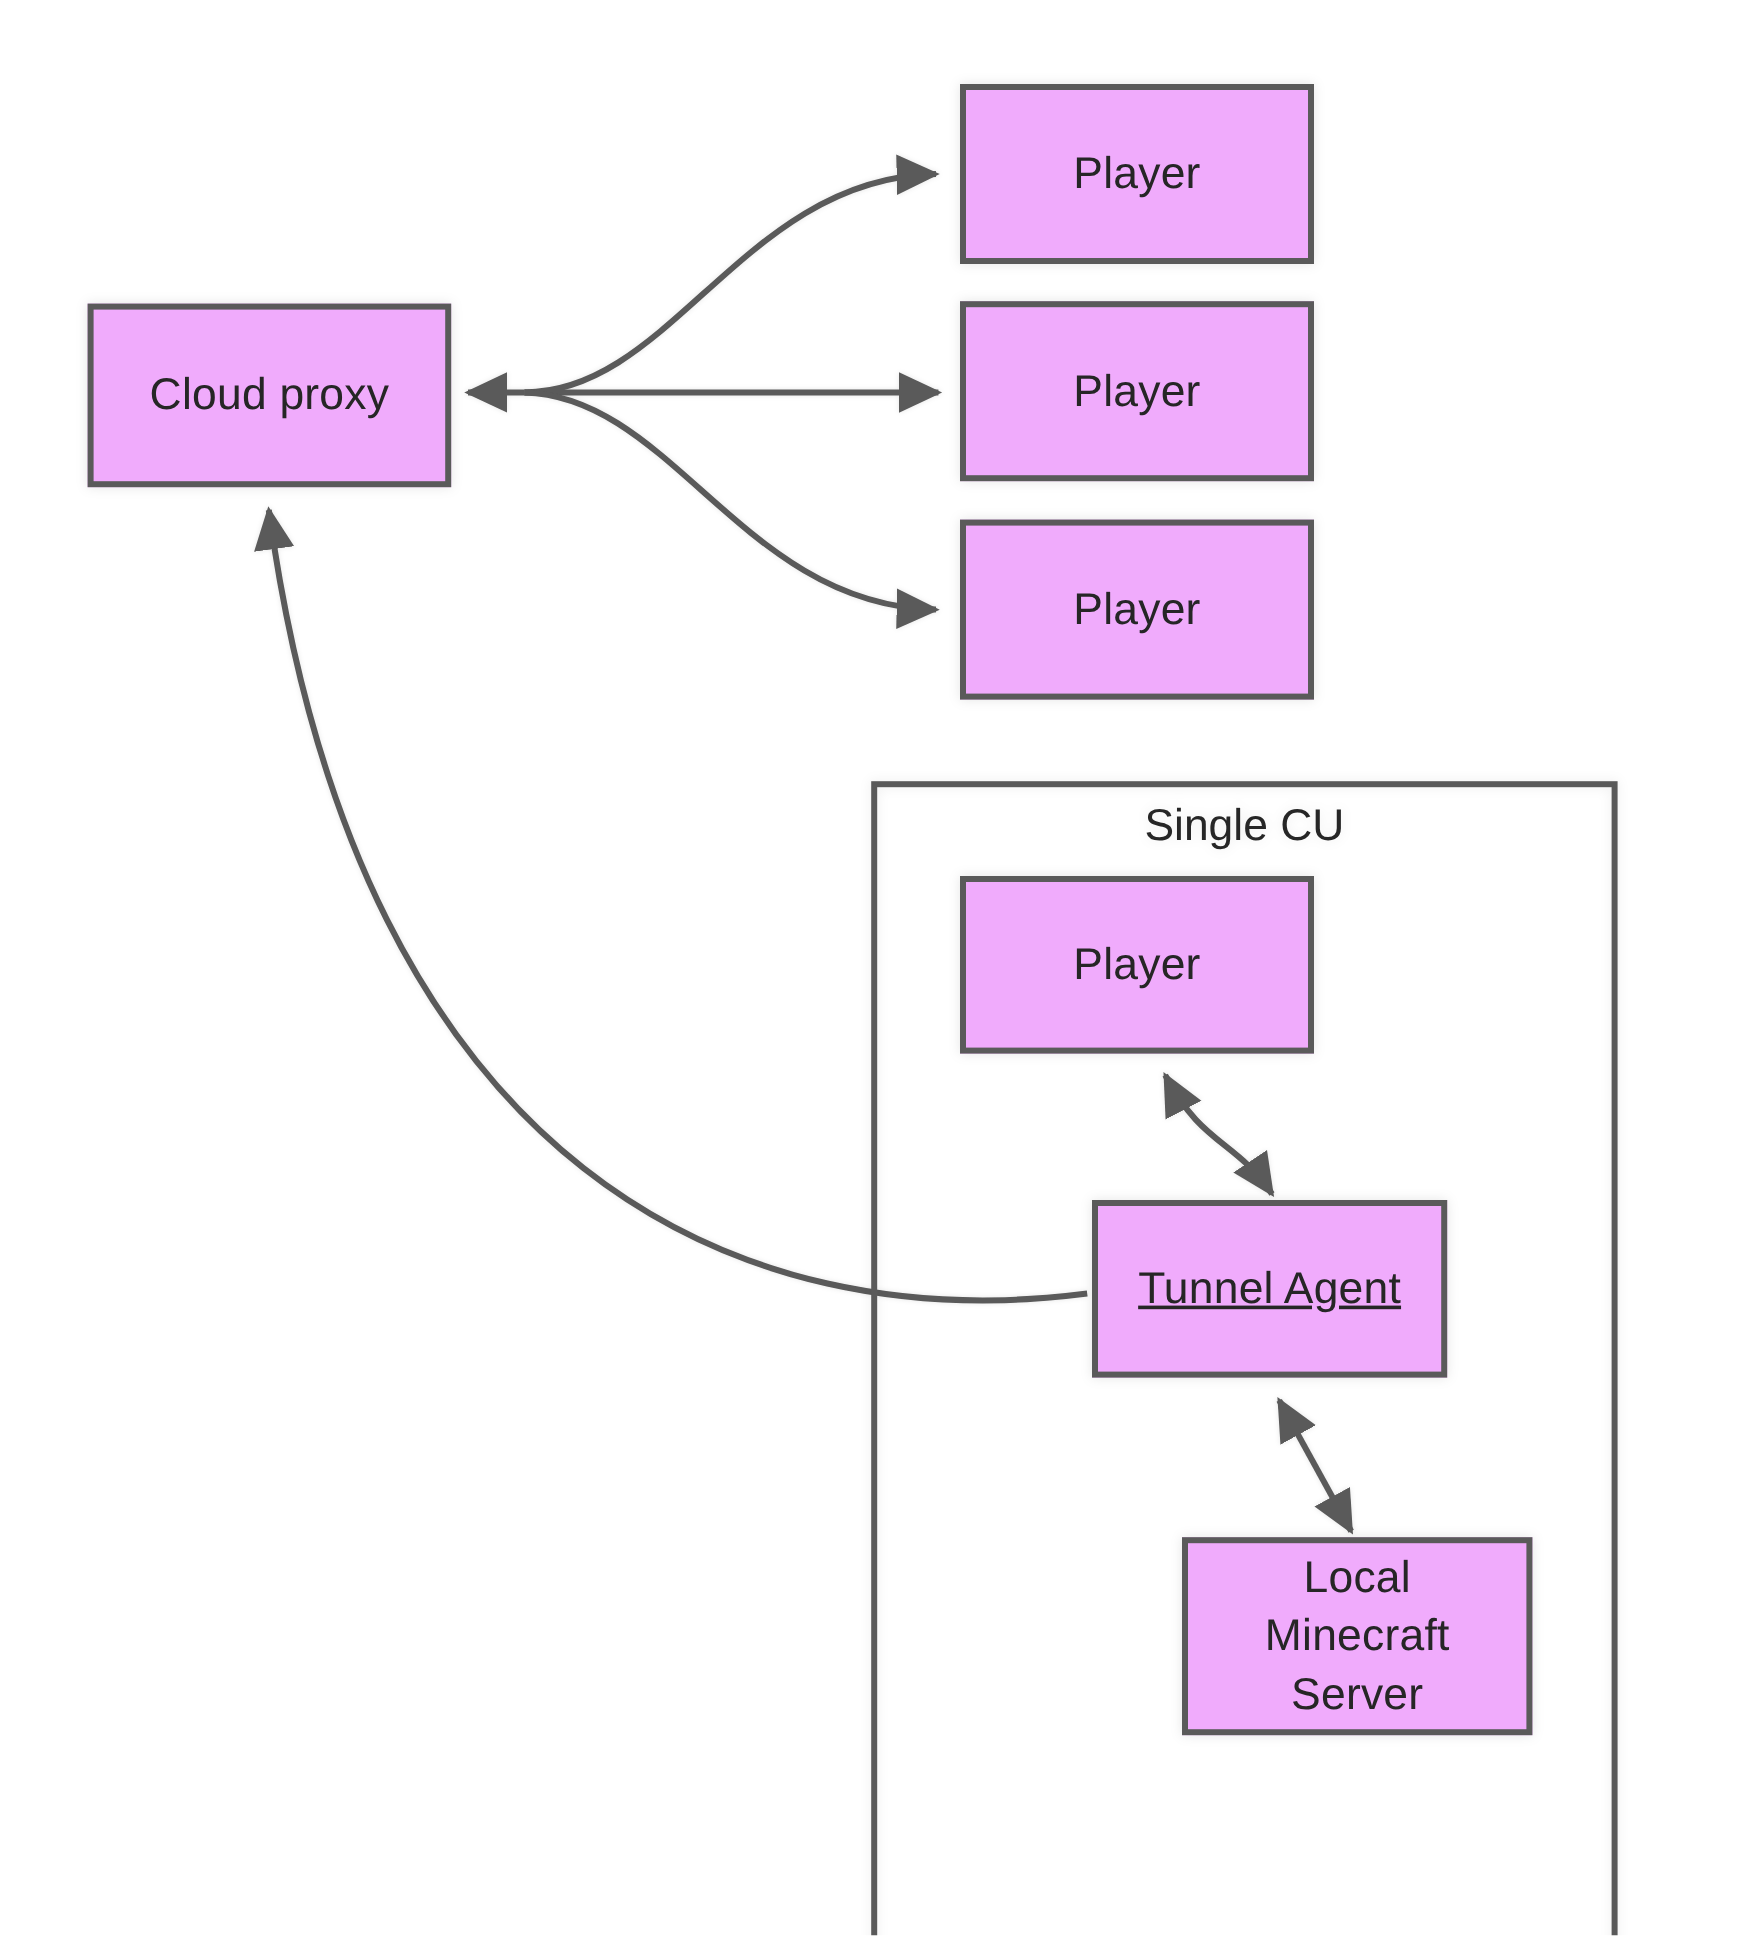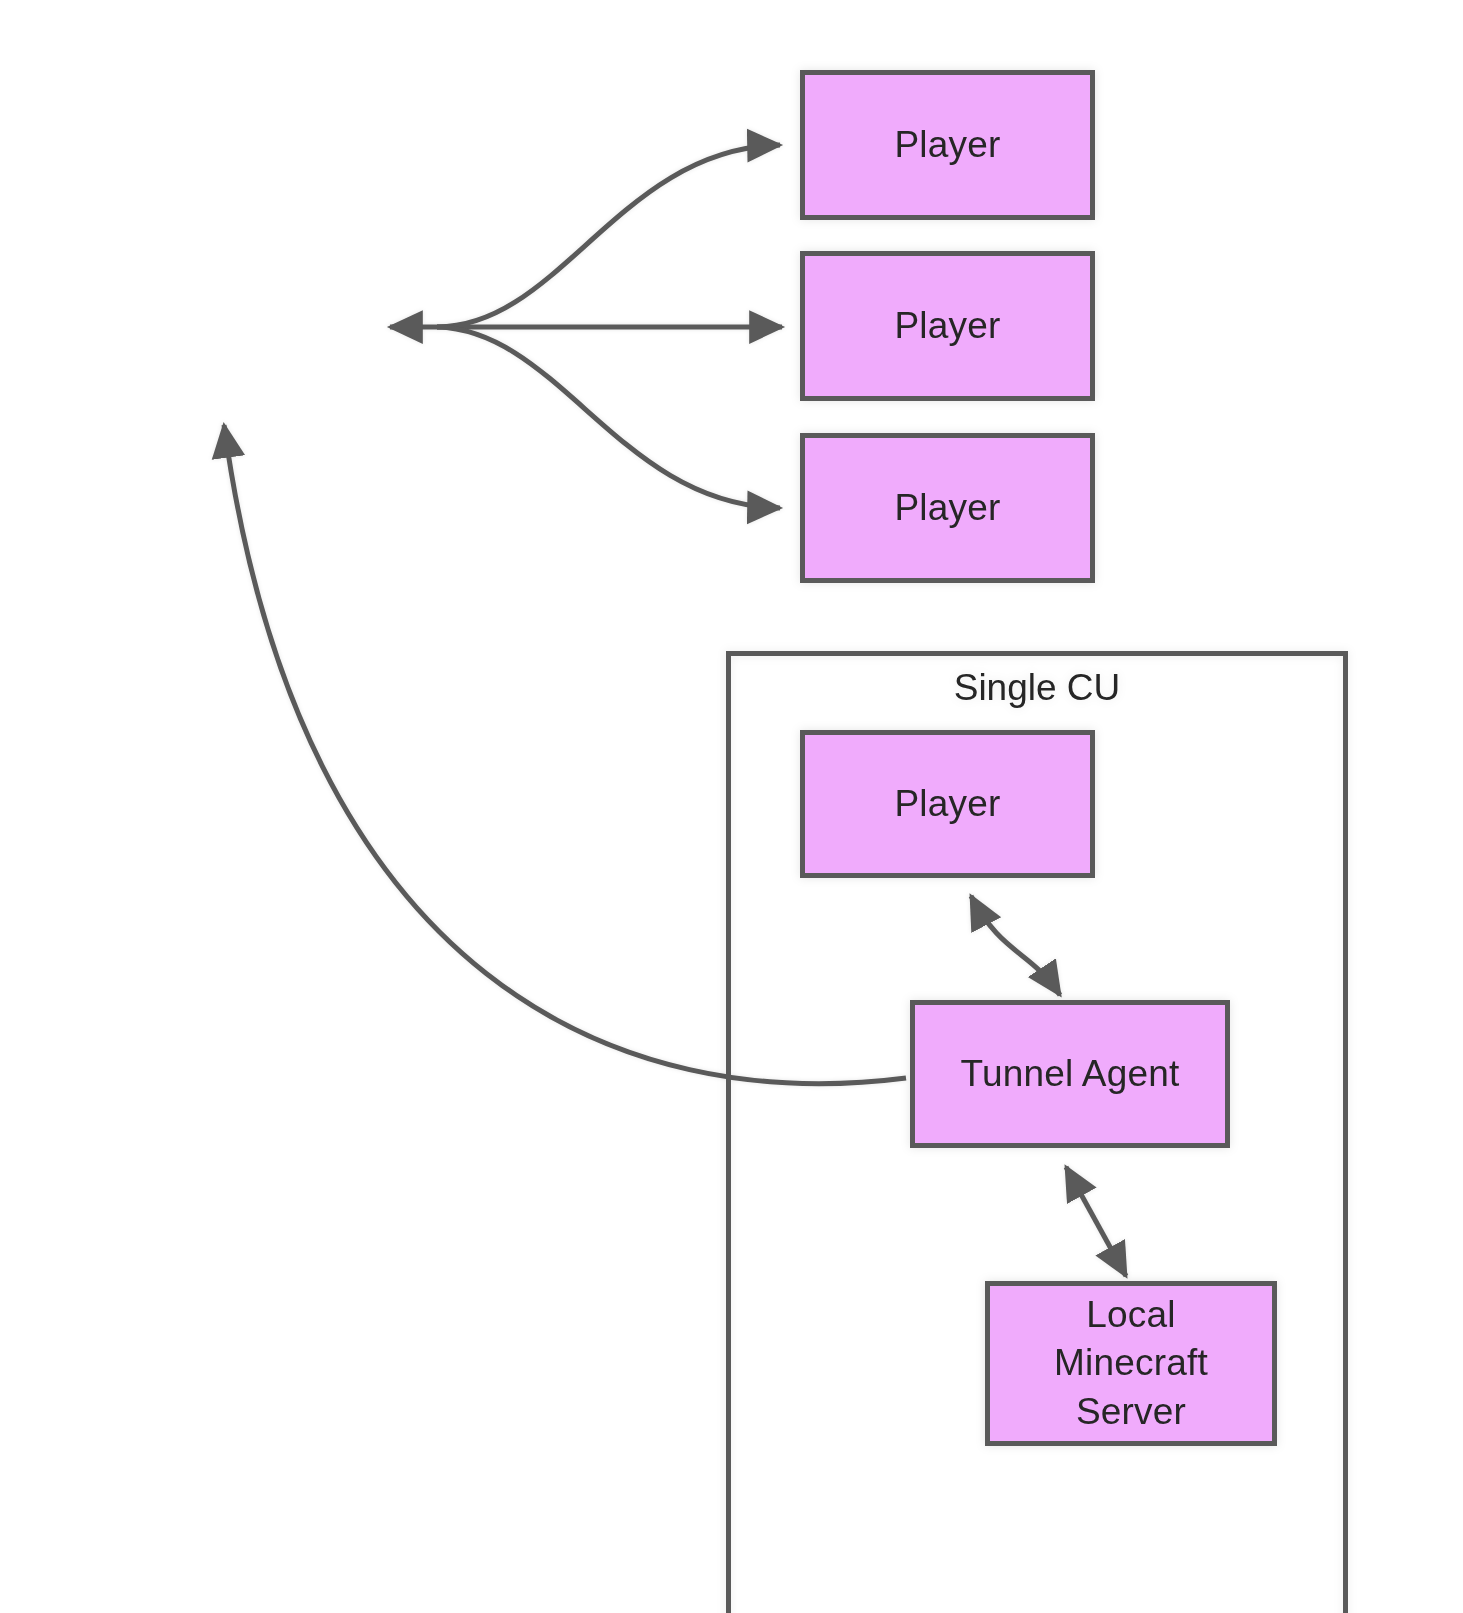--- a/index.html
+++ b/index.html
@@ -91,20 +91,23 @@
       <path d="M 437 327 L 390 327" marker-end="url(#arrow-end)"></path>
 
       <path d="M 906 1078 C 620 1115, 300 980, 224 425" marker-end="url(#arrow-end)"></path>
 
       <path d="M 971 896 C 1002 955, 1030 950, 1060 995" marker-start="url(#arrow-start)" marker-end="url(#arrow-end)"></path>
 
       <path d="M 1066 1167 L 1126 1276" marker-start="url(#arrow-start)" marker-end="url(#arrow-end)"></path>
     </g>
   </svg>
 
+  <div class="node" style="left:73px; top:253px; width:303px; height:153px;">
+    <span class="node-label">Cloud proxy</span>
+  </div>
 
   <div class="node" style="left:800px; top:70px; width:295px; height:150px;">
     <span class="node-label">Player</span>
   </div>
 
   <div class="node" style="left:800px; top:251px; width:295px; height:150px;">
     <span class="node-label">Player</span>
   </div>
 
   <div class="node" style="left:800px; top:433px; width:295px; height:150px;">
@@ -112,21 +115,21 @@
   </div>
 
   <div class="group" style="left:726px; top:651px; width:622px; height:1112px;">
     <div class="group-label">Single CU</div>
   </div>
 
   <div class="node" style="left:800px; top:730px; width:295px; height:148px;">
     <span class="node-label">Player</span>
   </div>
 
-  <div class="node" style="left:910px; top:1000px; width:320px; height:148px;">
+  <div class="node" style="left:910px; top:1000px; width:296px; height:148px;text-decoration:underline;">
     <span class="node-label">Tunnel Agent</span>
   </div>
 
   <div class="node" style="left:985px; top:1281px; width:292px; height:165px;">
     <span class="node-label">Local
 Minecraft
 Server</span>
   </div>
 
 </div>

